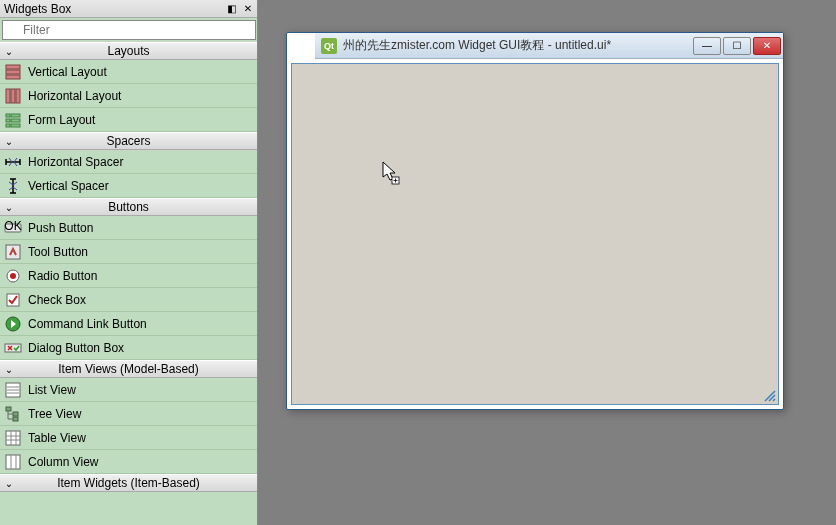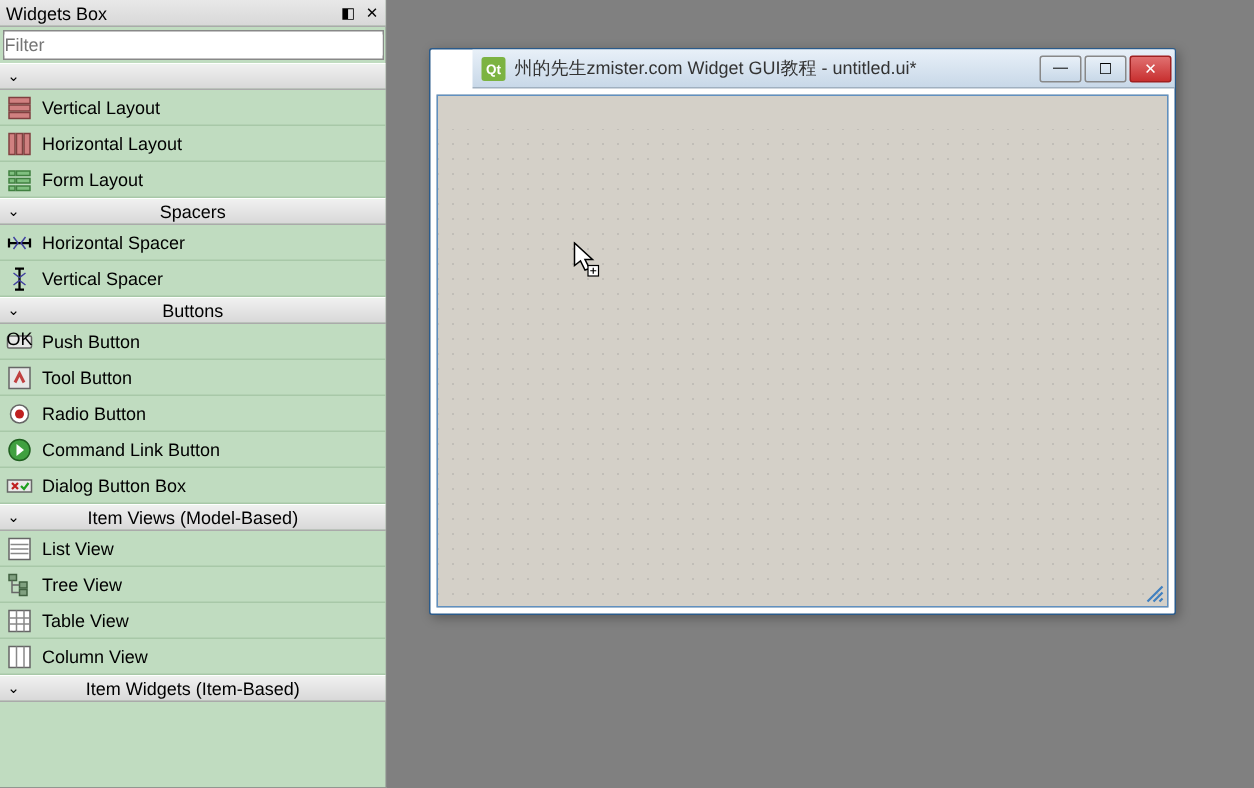--- a/index.html
+++ b/index.html
@@ -3,21 +3,21 @@
 <meta charset="utf-8">
 <style>
 * { margin: 0; padding: 0; box-sizing: border-box; font-family: "Tahoma", "Microsoft YaHei", sans-serif; font-size: 12px; }
 body { background: #808080; width: 836px; height: 525px; overflow: hidden; position: relative; }
 
 .widgetbox { position: absolute; left: 0; top: 0; width: 258px; height: 525px; background: #c0dcc0; border-right: 1px solid #888; }
 .wb-header { height: 18px; background: linear-gradient(#e8e8e8,#d8d8d8); border-bottom: 1px solid #aaa; display: flex; align-items: center; padding-left: 4px; }
 .wb-header-title { flex: 1; }
 .wb-header-icons { display: flex; gap: 2px; padding-right: 2px; }
 .wb-header-icons span { width: 14px; height: 14px; display: flex; align-items: center; justify-content: center; font-size: 10px; cursor: pointer; }
-.wb-filter { width: 254px; margin: 2px; height: 20px; border: 1px solid #888; background: #fff; padding: 2px 0; }
+.wb-filter { width: 254px; margin: 2px; height: 20px; border: 1px solid #888; background: #fff; padding: 2px 20px; }
 .wb-filter input { width: 100%; border: none; outline: none; font-size: 12px; }
 
 .wb-section-header { height: 18px; background: linear-gradient(#f0f0f0,#d8d8d8); border-top: 1px solid #fff; border-bottom: 1px solid #aaa; display: flex; align-items: center; }
 .wb-section-header .chev { width: 18px; text-align: center; font-size: 10px; }
 .wb-section-header .title { flex: 1; text-align: center; padding-right: 18px; }
 
 .wb-item { height: 24px; display: flex; align-items: center; padding-left: 2px; background: #c0dcc0; border-bottom: 1px solid #a8c8a8; cursor: pointer; }
 .wb-item .icon { width: 22px; height: 22px; display: flex; align-items: center; justify-content: center; margin-right: 4px; }
 .wb-item .icon svg { width: 18px; height: 18px; }
 
@@ -53,20 +53,21 @@
       <span>◧</span>
       <span>✕</span>
     </div>
   </div>
   <div class="wb-filter">
     <input type="text" placeholder="Filter" style="">
   </div>
   <div id="sections">
       <div class="wb-section-header">
         <span class="chev">⌄</span>
+        <span class="title">Layouts</span>
       </div>
       <div class="wb-item">
         <span class="icon">
           <svg viewBox="0 0 18 18">
             <rect x="2" y="2" width="14" height="4" fill="#d08080" stroke="#804040"></rect>
             <rect x="2" y="7" width="14" height="4" fill="#d08080" stroke="#804040"></rect>
             <rect x="2" y="12" width="14" height="4" fill="#d08080" stroke="#804040"></rect>
           </svg>
         </span>
         <span>Vertical Layout</span>
@@ -139,20 +140,29 @@
         <span>Tool Button</span>
       </div>
       <div class="wb-item">
         <span class="icon">
           <svg viewBox="0 0 18 18">
             <circle cx="9" cy="9" r="6" fill="#fff" stroke="#666"></circle>
             <circle cx="9" cy="9" r="3" fill="#c02020"></circle>
           </svg>
         </span>
         <span>Radio Button</span>
+      </div>
+      <div class="wb-item">
+        <span class="icon">
+          <svg viewBox="0 0 18 18">
+            <rect x="3" y="3" width="12" height="12" fill="#fff" stroke="#666"></rect>
+            <path d="M5 9 l3 3 l5-7" stroke="#c02020" stroke-width="2" fill="none"></path>
+          </svg>
+        </span>
+        <span>Check Box</span>
       </div>
       <div class="wb-item">
         <span class="icon">
           <svg viewBox="0 0 18 18">
             <circle cx="9" cy="9" r="7" fill="#40a040" stroke="#206020"></circle>
             <path d="M7 5 l5 4 l-5 4 z" fill="#fff"></path>
           </svg>
         </span>
         <span>Command Link Button</span>
       </div>

